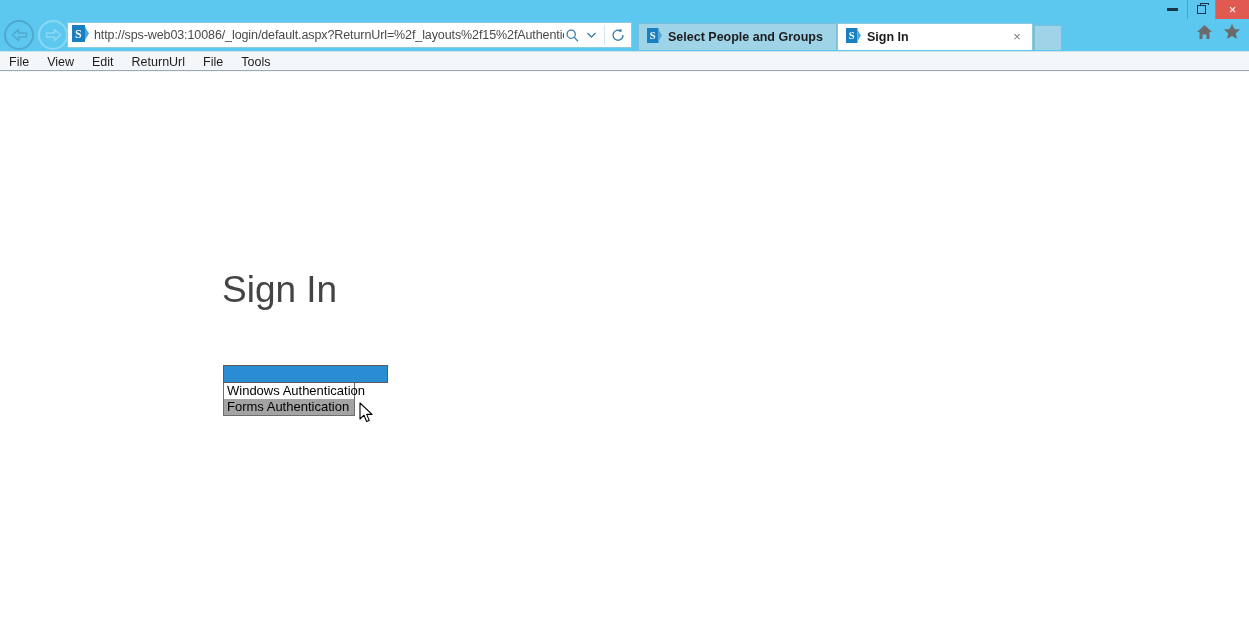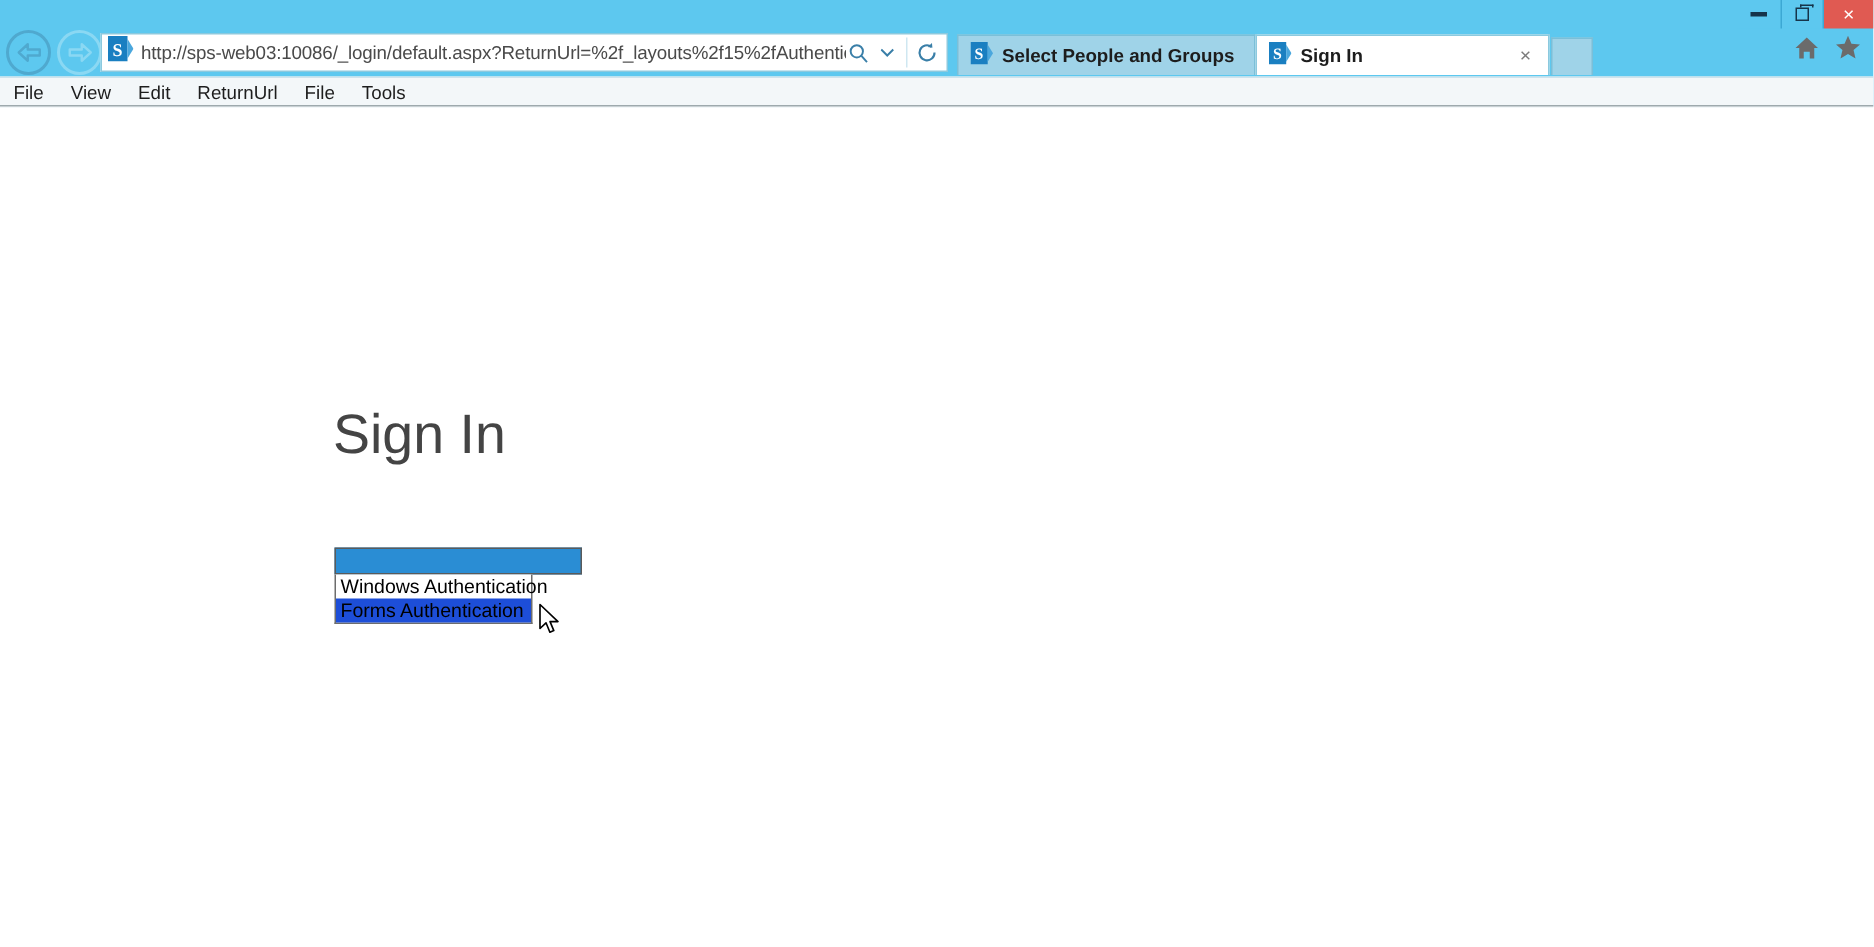--- a/index.html
+++ b/index.html
@@ -231,21 +231,21 @@
     height: 16px;
     line-height: 16px;
     font-size: 13px;
     color: #000000;
     padding-left: 3px;
     font-family: "Liberation Sans", sans-serif;
     white-space: nowrap;
     box-sizing: border-box;
   }
   .dropdown-option.hover {
-    background: #1d4ed8;
+    background: #a3a3a3;
   }
 
   
   .cursor {
     position: absolute;
     left: 359px; top: 330px;
     z-index: 20;
     pointer-events: none;
   }
 </style>

